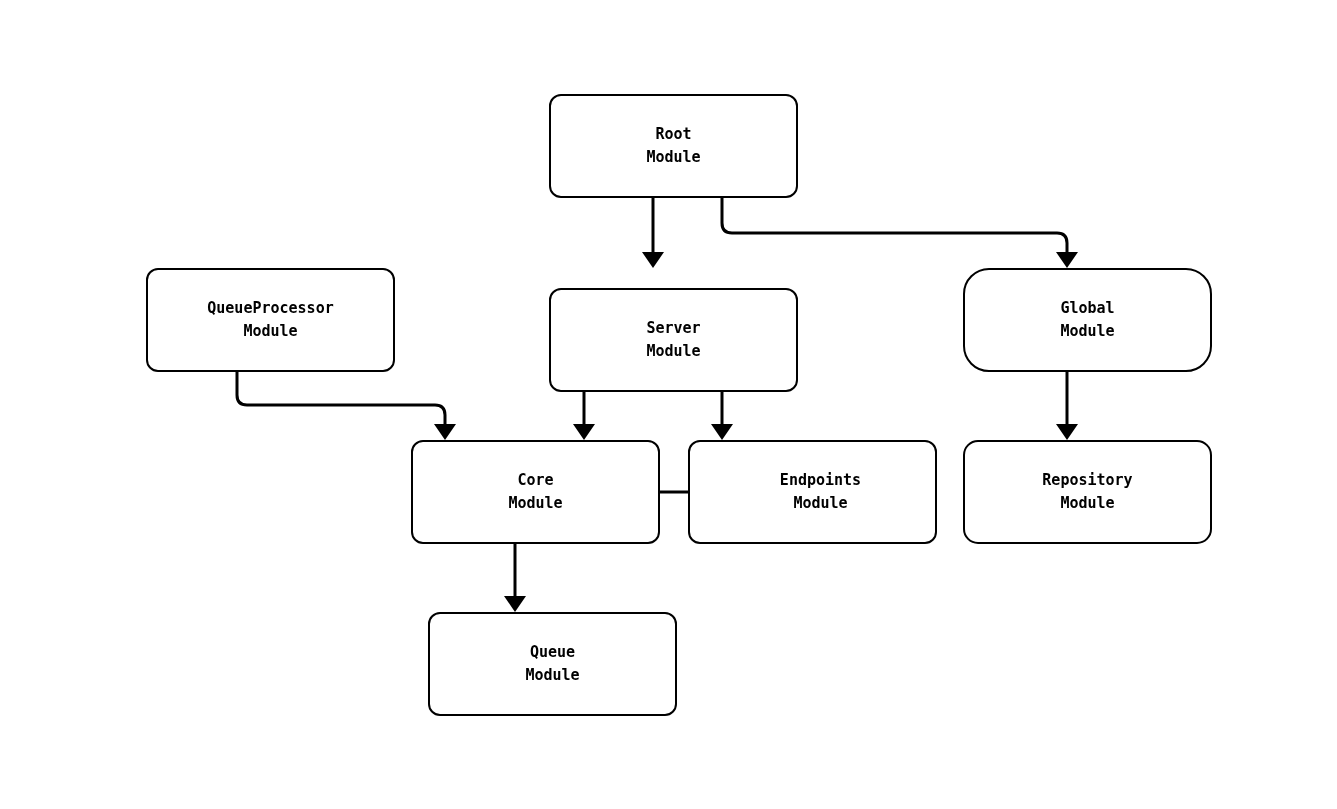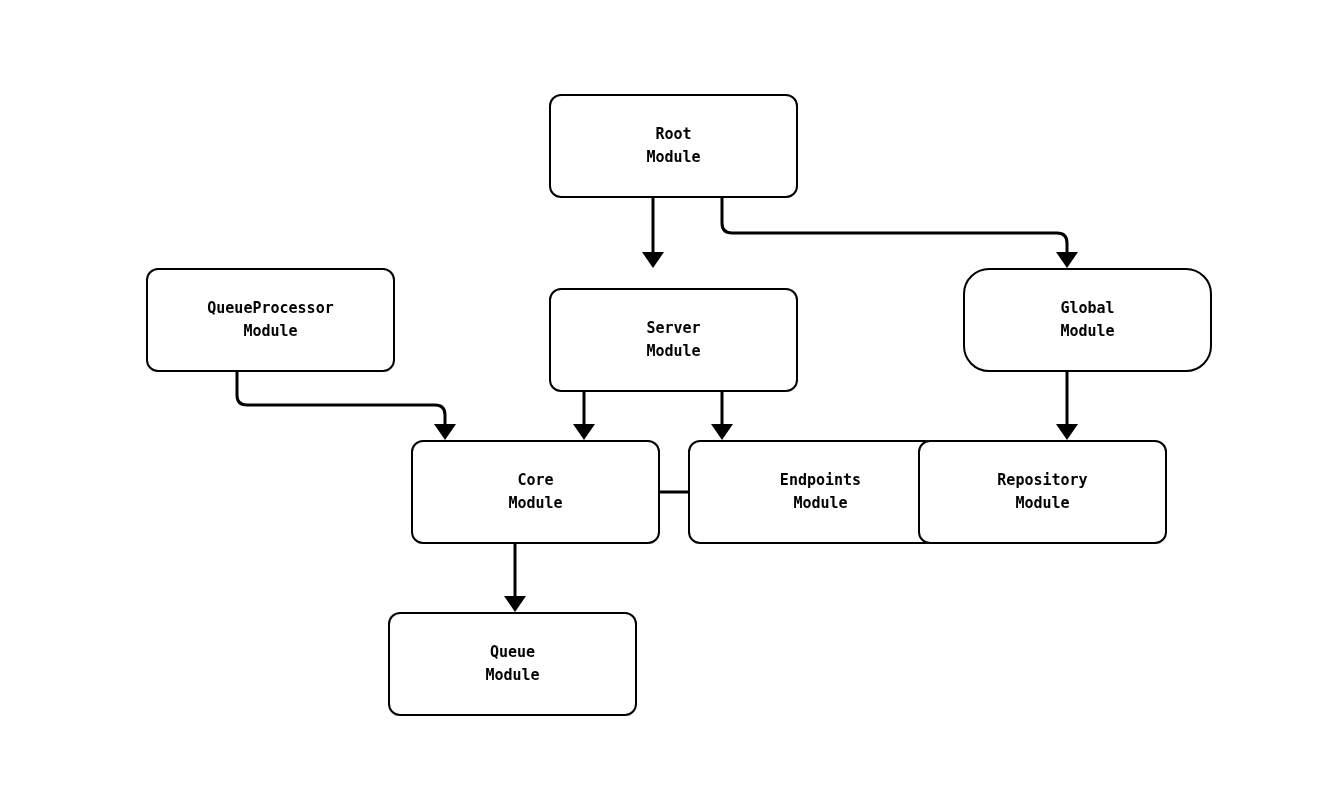--- a/index.html
+++ b/index.html
@@ -47,22 +47,22 @@
     font-weight: bold;
     line-height: 23px;
     color: #000000;
   }
   #node-root            { left: 549px; top:  94px; }
   #node-queueprocessor  { left: 134px; top: 268px; margin-left: 12px; }
   #node-server          { left: 549px; top: 268px; margin-top: 20px; }
   #node-global          { left: 963px; top: 268px; border-radius: 26px; }
   #node-core            { left: 411px; top: 440px; }
   #node-endpoints       { left: 688px; top: 440px; padding-left: 16px; }
-  #node-repository      { left: 918px; top: 440px; }
-  #node-queue           { left: 388px; top: 612px; }
+  #node-repository      { left: 963px; top: 440px; border-radius: 15px; }
+  #node-queue           { left: 428px; top: 612px; }
 </style>
 </head>
 <body>
 
 <div class="canvas">
 
   <svg class="edges-layer" viewBox="0 0 1337 809" xmlns="http://www.w3.org/2000/svg">
 
     <path d="M653 198 V252"></path>
     <polygon points="653,268 642,252 664,252"></polygon>

